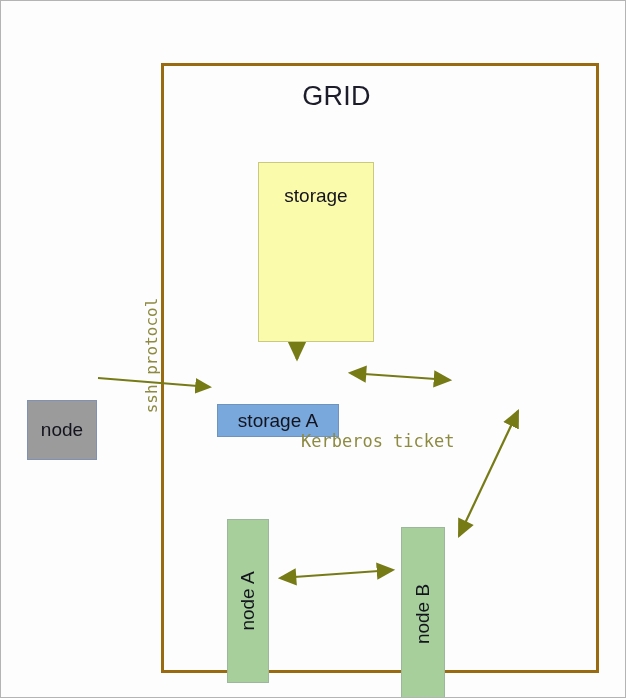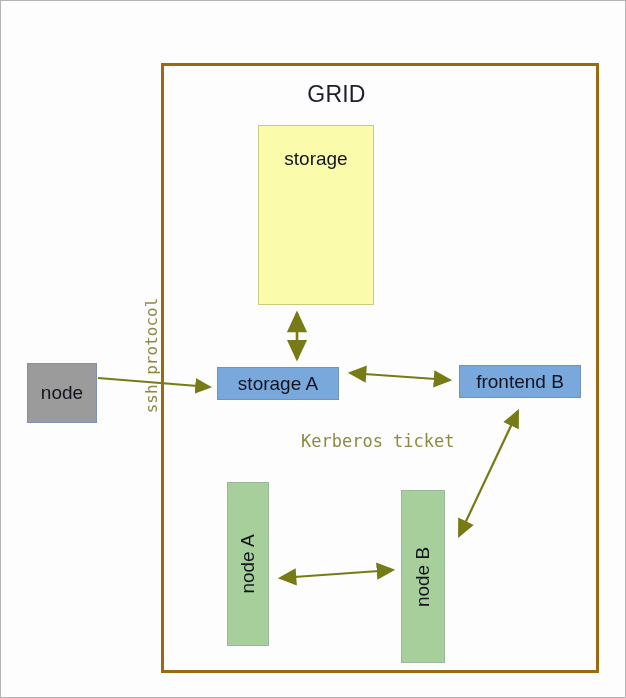--- a/index.html
+++ b/index.html
@@ -27,32 +27,33 @@
     border: 3px solid #9a6a11;
     box-sizing: border-box;
     background: transparent;
   }
   .grid-title {
     position: absolute;
     left: 160px;
     top: 80px;
     width: 351px;
     text-align: center;
-    font-size: 23px;
+    font-size: 27px;
     color: #1c1c2b;
     letter-spacing: 0.2px;
   }
   
   .box {
     position: absolute;
     box-sizing: border-box;
     display: flex;
     align-items: center;
     justify-content: center;
     color: #14141e;
+    margin-top: 37px;
   }
   .box-user {
     left: 26px;
     top: 362px;
     width: 70px;
     height: 60px;
     background: #9b9b9b;
     border: 1.5px solid #8092b4;
     font-size: 19px;
   }
@@ -182,23 +183,20 @@
   </div>
 
   <div class="box box-storage">
     <span>storage</span>
   </div>
 
   <div class="box box-frontend-a">
     <span>storage A</span>
   </div>
 
-  <div class="box box-frontend-b">
-    <span>frontend B</span>
-  </div>
 
   <div class="box box-node-a">
     <span class="vert-label">node A</span>
   </div>
 
   <div class="box box-node-b">
     <span class="vert-label">node B</span>
   </div>
 
   <div class="anno anno-ssh">ssh protocol</div>

